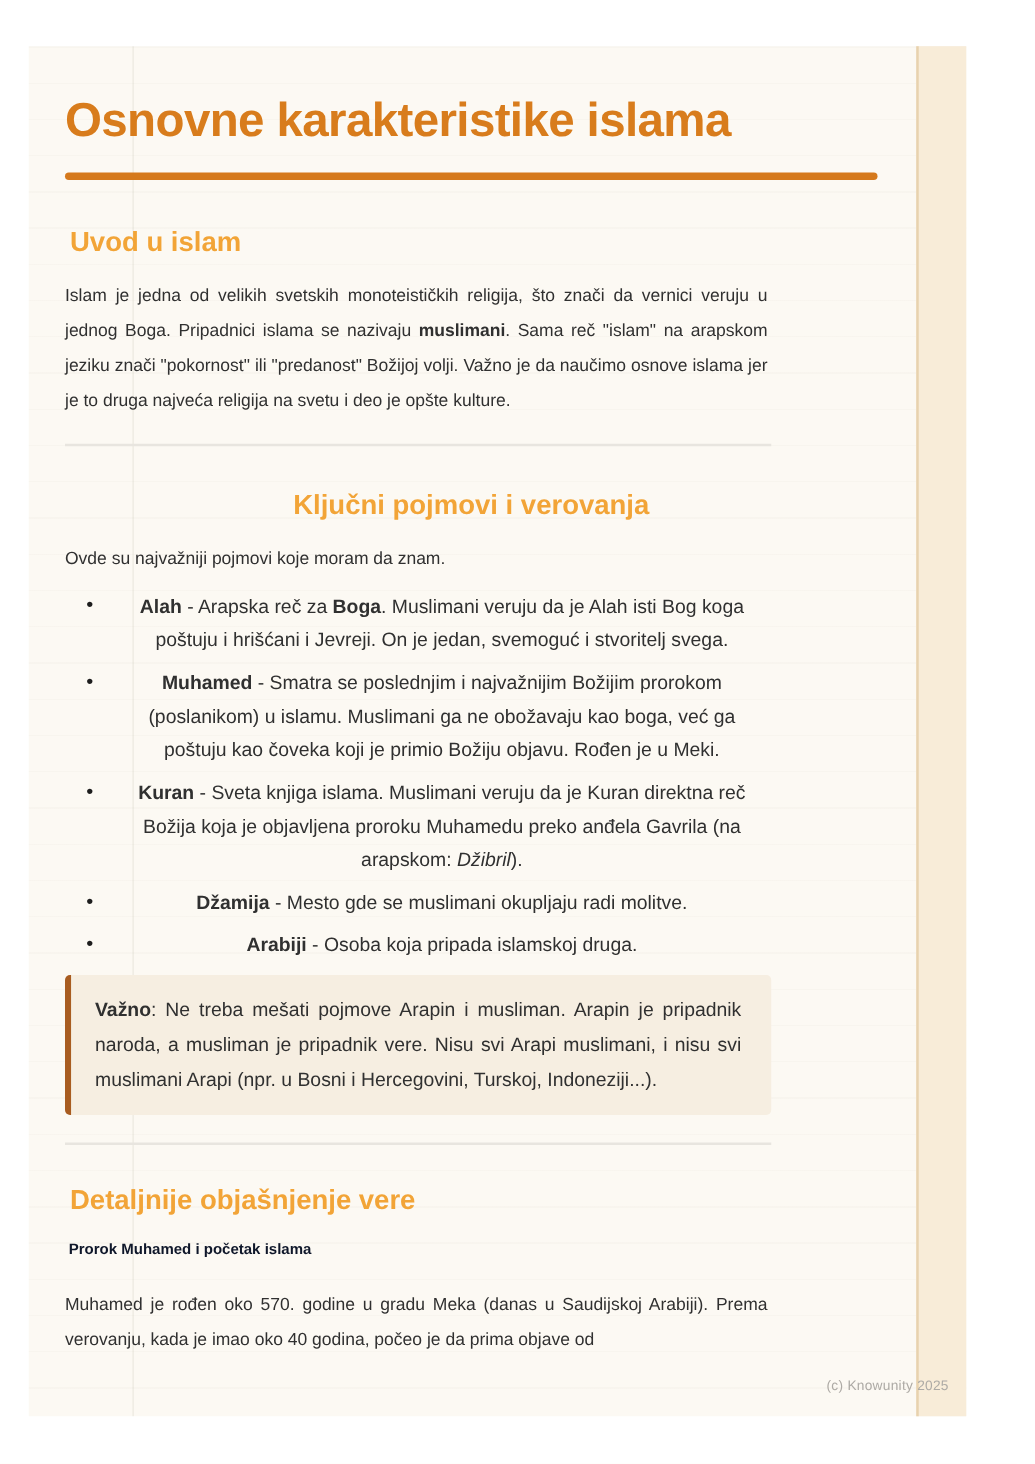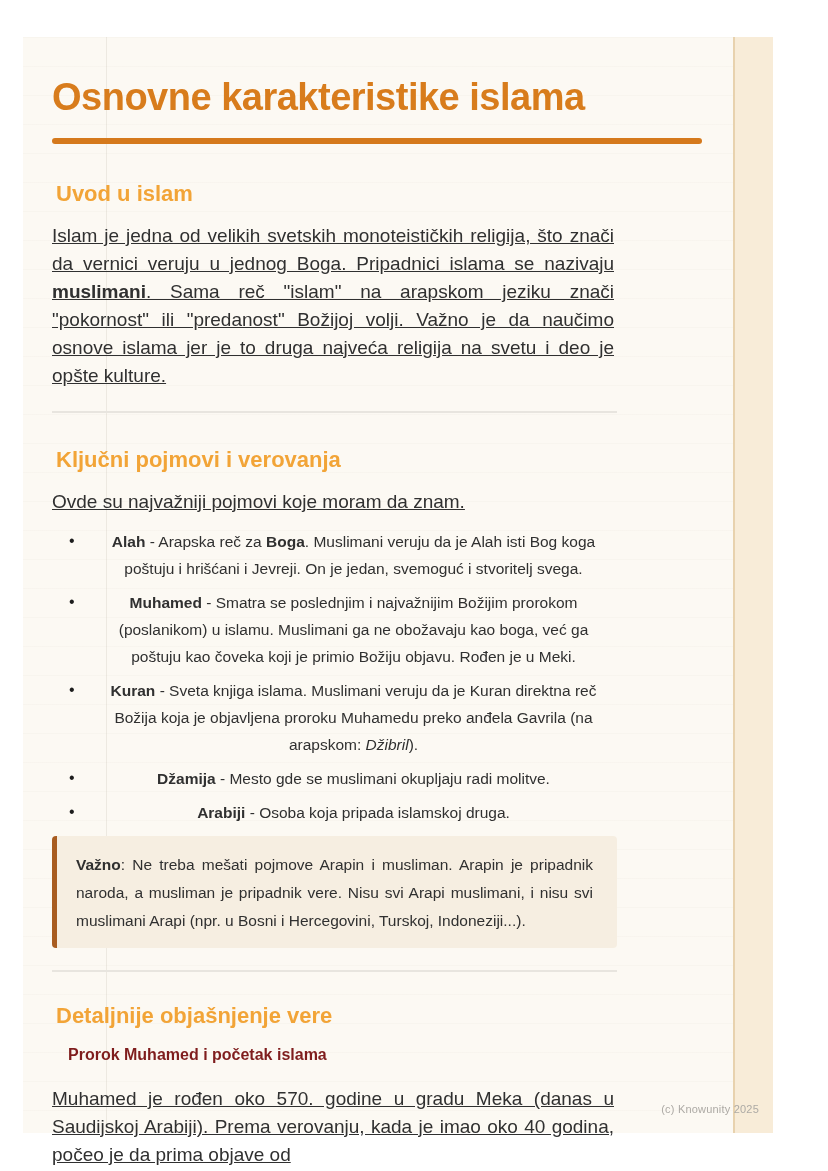--- a/index.html
+++ b/index.html
@@ -51,25 +51,25 @@
   }
   .title-rule {
     margin: 18px 0 0; width: 650px; height: 6px;
     background: var(--title_rule); border: none; border-radius: 3px;
   }
   .section-heading {
     font-size: 22px; line-height: 27px; font-weight: bold;
     color: var(--section_heading); margin: 4px;
   }
   #h-uvod { margin-top: 36px; }
-  #h-pojmovi { margin-top: 33px; }
+  #h-pojmovi { margin-top: 33px; text-align: center; }
   #h-detaljnije { margin-top: 30px; }
   .body-p {
     margin: 15px 0 0; width: 562px;
-    font-size: 19px; line-height: 28px; color: var(--body_text); text-decoration: underline;
+    font-size: 14px; line-height: 28px; color: var(--body_text);
   }
   .justified { text-align: justify; }
   .divider {
     width: 565px; height: 2px; border: none;
     background: #e8e5df; margin: 21px 0 0;
   }
   #divider-2 { margin-top: 22px; }
   .terms {
     margin: 12px 0 0; padding: 0; list-style: none; width: 562px; text-align: center;
   }
@@ -85,22 +85,22 @@
   .callout {
     margin: 10px 0 0; width: 565px;
     background: var(--callout_bg);
     border-left: 5px solid var(--callout_border);
     border-radius: 4px;
     padding: 15px 24px 13px 19px;
     font-size: 15.5px; line-height: 28px; color: var(--body_text);
     text-align: justify;
   }
   .subheading {
-    margin: 16px 16px 0; font-size: 16px; line-height: 20px;
-    font-weight: bold; color: #7f1d1d;
+    margin: 16px 3px 0; font-size: 12px; line-height: 20px;
+    font-weight: bold; color: #0f172a;
   }
   .last-p { margin-top: 20px; }
   .watermark {
     position: absolute; right: 14px; top: 1066px;
     font-size: 11px; color: #adaaa5; z-index: 5;
     letter-spacing: 0.2px;
   }
   strong { font-weight: bold; }
   em { font-style: italic; }
 </style>

